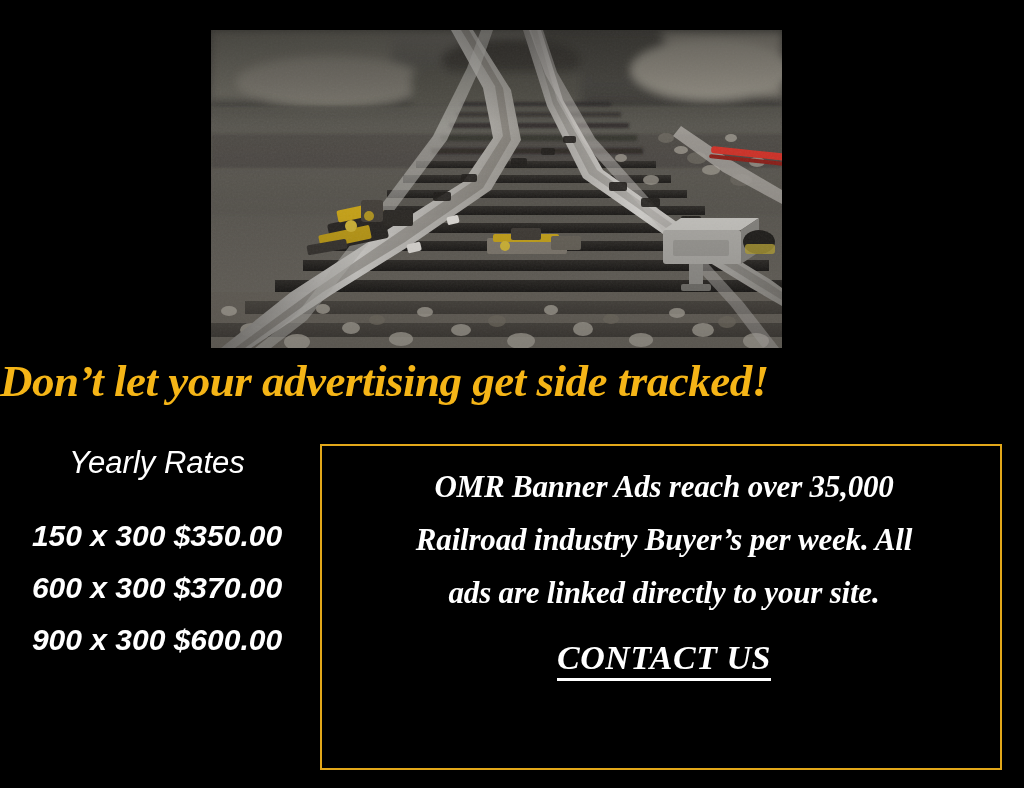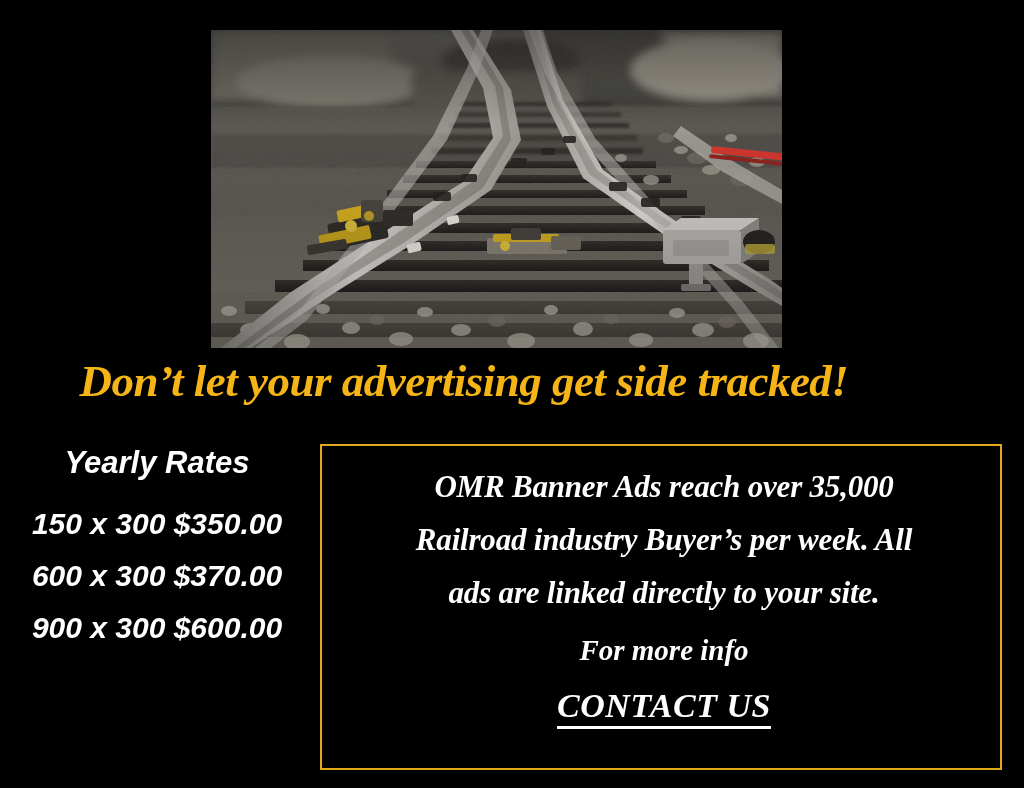--- a/index.html
+++ b/index.html
@@ -34,47 +34,46 @@
     background: #2b2a28;
   }
   .photo-frame svg { display: block; width: 100%; height: 100%; }
 
   
   .headline {
     position: absolute;
     left: 0;
     top: 358px;
     width: 928px;
-    text-align: center;
     color: #F5B517;
     font-family: "Liberation Serif", serif;
     font-weight: bold;
     font-style: italic;
     font-size: 45px;
     letter-spacing: -0.5px;
     white-space: nowrap;
     line-height: 1.05;
   }
 
   
   .rates {
     position: absolute;
     left: 4px;
     top: 446px;
     width: 306px;
   }
   .rates-title {
     color: #ffffff;
     font-family: "Liberation Sans", sans-serif;
-    font-weight: bold;
+    font-weight: normal;
     font-style: italic;
     font-size: 31px;
     text-align: center;
     line-height: 1.1;
-    margin-bottom: 18px;
+    margin-bottom: 30px;
   }
   .rate-row {
     color: #ffffff;
     font-family: "Liberation Sans", sans-serif;
     font-weight: bold;
     font-style: italic;
     font-size: 30px;
     text-align: center;
     line-height: 52px;
     white-space: nowrap;
@@ -339,17 +338,16 @@
     <div class="rate-row">600 x 300 $370.00</div>
     <div class="rate-row">900 x 300 $600.00</div>
   </div>
 
   <div class="info-box">
     <div class="info-body">
       <div>OMR Banner Ads reach over 35,000</div>
       <div>Railroad industry Buyer’s per week. All</div>
       <div>ads are linked directly to your site.</div>
     </div>
-    <div class="info-more">For more info</div>
     <a href="#" class="contact-link"><span class="underlined">CONTACT US</span></a>
   </div>
 
 </div>
 
 </body></html>

